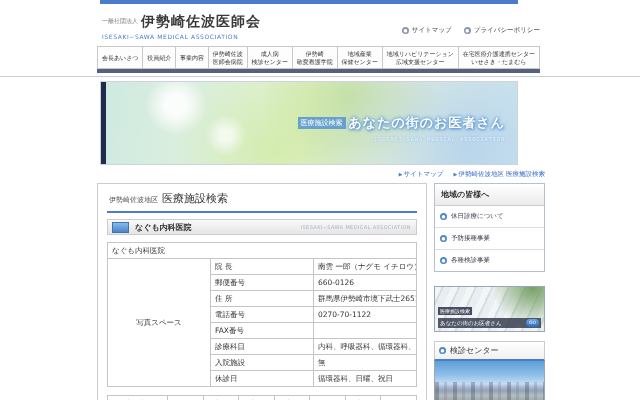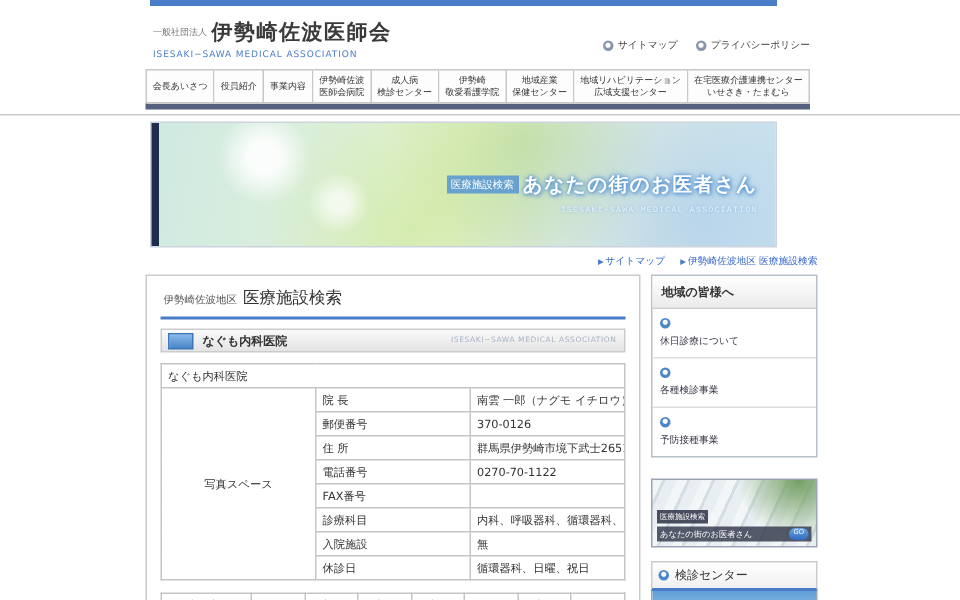--- a/index.html
+++ b/index.html
@@ -77,22 +77,22 @@
   .label-cell { width:50px; text-align:left; }
 
   .schedule-table { margin-top:8px; font-size:7.5px; color:#333; text-align:center; }
   .schedule-table td { border:1px solid #c5c5c5; padding:2.5px 0; overflow:hidden; white-space:nowrap; }
   .st-time-col { width:60px; }
 
   
   .side-box { border:1px solid #b8c0cc; background:#fff; }
   .side-box-header { font-size:8px; font-weight:bold; color:#333; padding:5px 6px;
     background:linear-gradient(#fff,#ebebeb); border-bottom:1px solid #ccc; }
-  .side-item { display:flex; align-items:flex-start; gap:4px; padding:6px 5px; border-bottom:1px solid #ddd;
-    font-size:6.5px; color:#334; cursor:pointer; white-space:nowrap; overflow:hidden;flex-direction:column; }
+  .side-item { display:flex; align-items:center; gap:4px; padding:6px 5px; border-bottom:1px solid #ddd;
+    font-size:6.5px; color:#334; cursor:pointer; white-space:nowrap; overflow:hidden; }
   .side-item:last-child { border-bottom:none; }
 
   .side-banner { margin-top:14px; height:46px; border:1px solid #9aa6b5; position:relative; overflow:hidden;
     background:
       radial-gradient(circle at 90% 0%, rgba(109,154,91,.95) 0%, rgba(109,154,91,0) 38%),
       repeating-linear-gradient(115deg, #f2f6f7 0 6px, #d4dee3 6px 8px, #e8eef1 8px 15px),
       linear-gradient(#e0e8ec,#c8d4da); cursor:pointer; }
   .bn-badge { position:absolute; left:3px; top:20px; background:rgba(50,55,75,.88); color:#fff;
     font-size:5px; padding:1px 2px; }
   .bn-row { position:absolute; left:3px; right:3px; top:31px; background:rgba(50,55,75,.82); color:#fff;
@@ -213,21 +213,21 @@
             <tr>
           <td colspan="3" class="dt-header">なぐも内科医院</td>
         </tr>
         <tr>
           <td rowspan="8" class="photo-cell">写真スペース</td>
           <td class="label-cell">院 長</td>
           <td>南雲 一郎（ナグモ イチロウ）</td>
         </tr>
         <tr>
           <td class="label-cell">郵便番号</td>
-          <td>370-0126</td>
+          <td>660-0126</td>
         </tr>
         <tr>
           <td class="label-cell">住 所</td>
           <td>群馬県伊勢崎市境下武士2651</td>
         </tr>
         <tr>
           <td class="label-cell">電話番号</td>
           <td>0270-70-1122</td>
         </tr>
         <tr>
@@ -269,25 +269,25 @@
 
     <div class="side-col">
       <div class="side-box">
         <div class="side-box-header">地域の皆様へ</div>
         <div class="side-item">
           <span class="dot-icon">●</span>
           <span>休日診療について</span>
         </div>
         <div class="side-item">
           <span class="dot-icon">●</span>
-          <span>各種検診事業</span>
+          <span>予防接種事業</span>
         </div>
         <div class="side-item">
           <span class="dot-icon">●</span>
-          <span>予防接種事業</span>
+          <span>各種検診事業</span>
         </div>
       </div>
 
       <div class="side-banner">
         <span class="bn-badge">医療施設検索</span>
         <div class="bn-row">
           <span>あなたの街のお医者さん</span>
           <span class="go-btn">GO</span>
         </div>
       </div>

